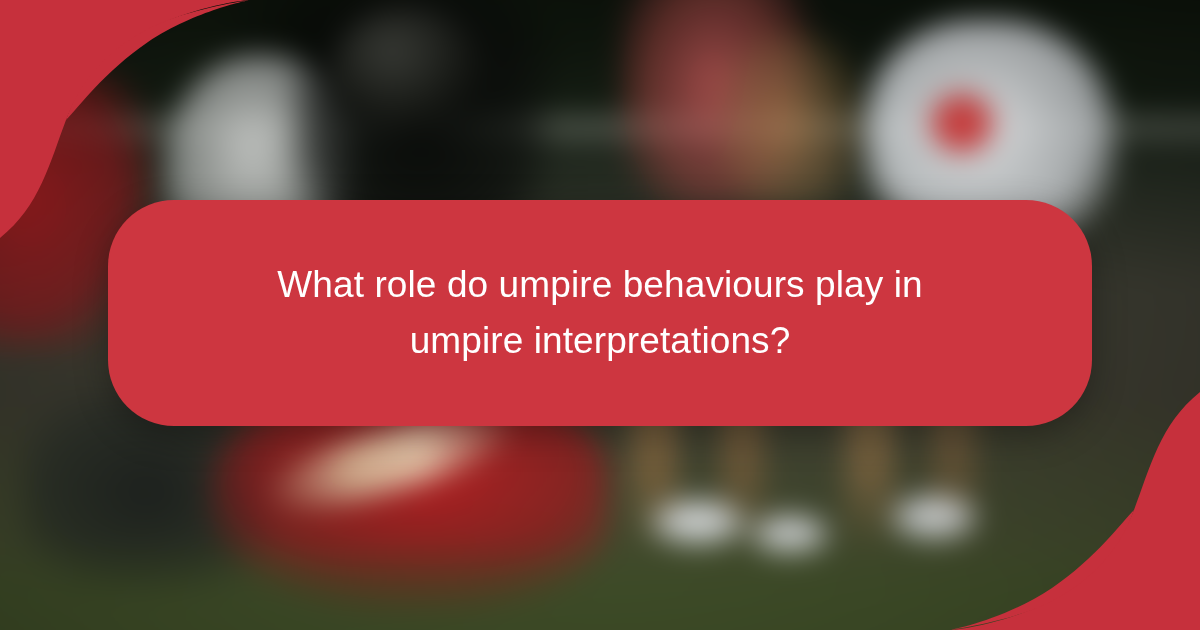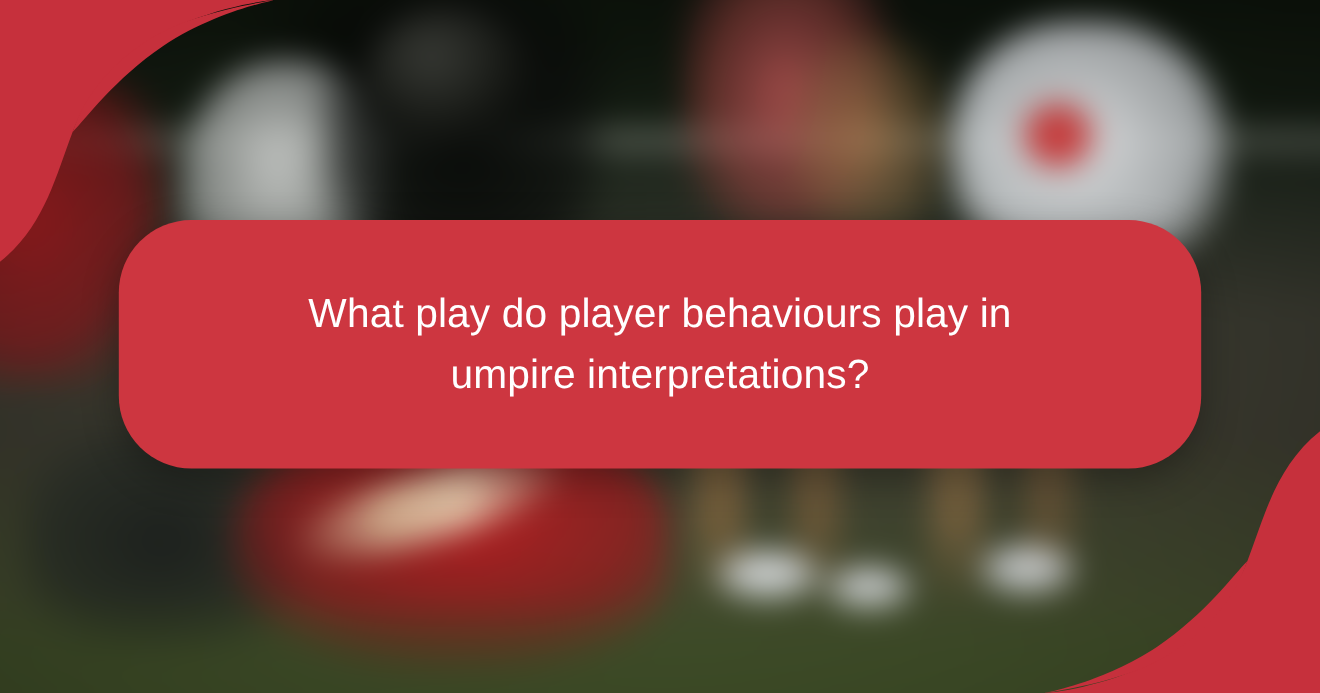--- a/index.html
+++ b/index.html
@@ -255,16 +255,16 @@
   </svg>
 
   <svg class="deco deco-br" viewBox="0 0 250 260">
     <g transform="translate(250,260) rotate(180)">
       <path d="M0,0 L250,0 C250,0 215,2 170,20 C120,40 82,78 66,120 C50,162 40,206 0,238 Z" fill="#c6303c"></path>
       <path d="M250,0 C250,0 196,10 148,42 C104,72 78,108 66,120 C80,78 116,40 168,20 C206,6 250,0 250,0 Z" fill="#c6303c"></path>
     </g>
   </svg>
 
   <div class="question-card">
-    <h1 class="question-text">What play do player behaviours play in umpire interpretations?</h1>
+    <h1 class="question-text">What role do umpire behaviours play in umpire interpretations?</h1>
   </div>
 
 </div>
 
 </body></html>

